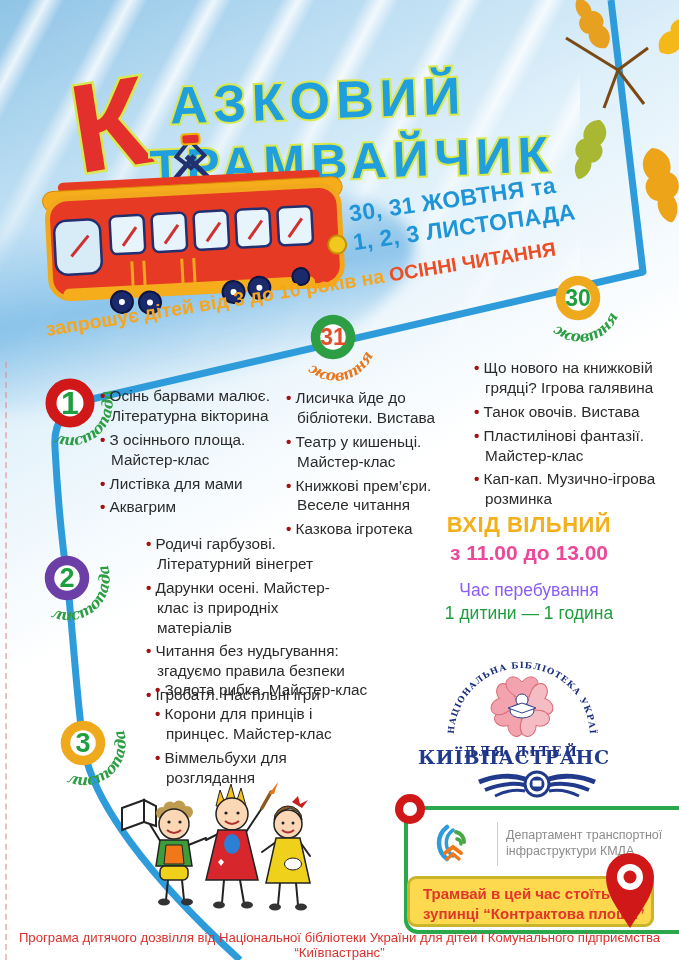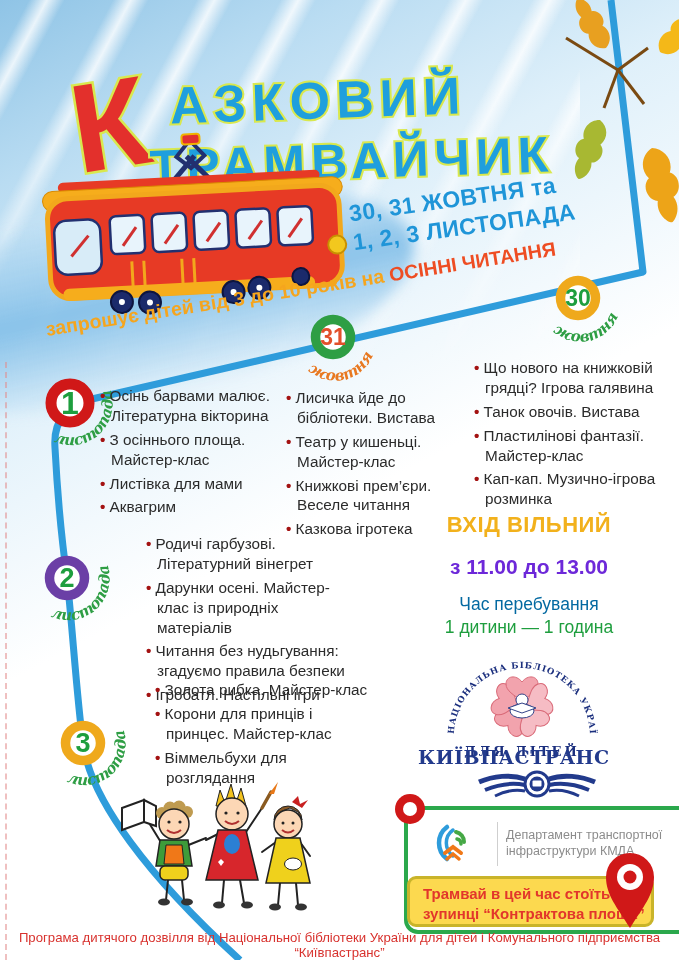--- a/index.html
+++ b/index.html
@@ -43,22 +43,22 @@
   .list .li{margin-bottom:4px;padding-left:11px;text-indent:-11px;}
   .list .li::before{content:"• ";color:#a31212;font-weight:bold;}
   .list-nov1{left:100px;top:386px;width:170px;}
   .list-oct31{left:286px;top:388px;width:152px;}
   .list-oct30{left:474px;top:358px;width:188px;}
   .list-nov2{left:146px;top:534px;width:210px;}
   .list-nov3{left:155px;top:680px;width:220px;}
   
   .admission{left:418px;top:512px;width:222px;text-align:center;}
   .adm1{color:#f2b11c;font-weight:bold;font-size:22px;letter-spacing:.5px;}
-  .adm2{color:#6d28d9;font-weight:bold;font-size:21px;margin-top:17px;}
-  .adm3{color:#0369a1;font-size:17.5px;margin-top:15px;}
+  .adm2{color:#ec4899;font-weight:bold;font-size:21px;margin-top:3px;}
+  .adm3{color:#8b5cf6;font-size:17.5px;margin-top:15px;}
   .adm4{color:#1e9e3e;font-size:17.5px;margin-top:2px;}
   
   .lib-sub{font-family:"DejaVu Serif",serif;}
   .kpt{left:418px;top:746px;width:185px;text-align:right;}
   .kpt-name{font-family:"DejaVu Serif",serif;font-weight:bold;font-size:19px;
     color:#223a8c;letter-spacing:.5px;}
   
   .green-box{left:404px;top:806px;width:300px;height:128px;background:#fff;
     border:4px solid #2ba84c;border-radius:14px;}
   .dept-text{left:506px;top:827px;width:168px;font-size:12.5px;line-height:1.3;color:#8c8c8c;}

